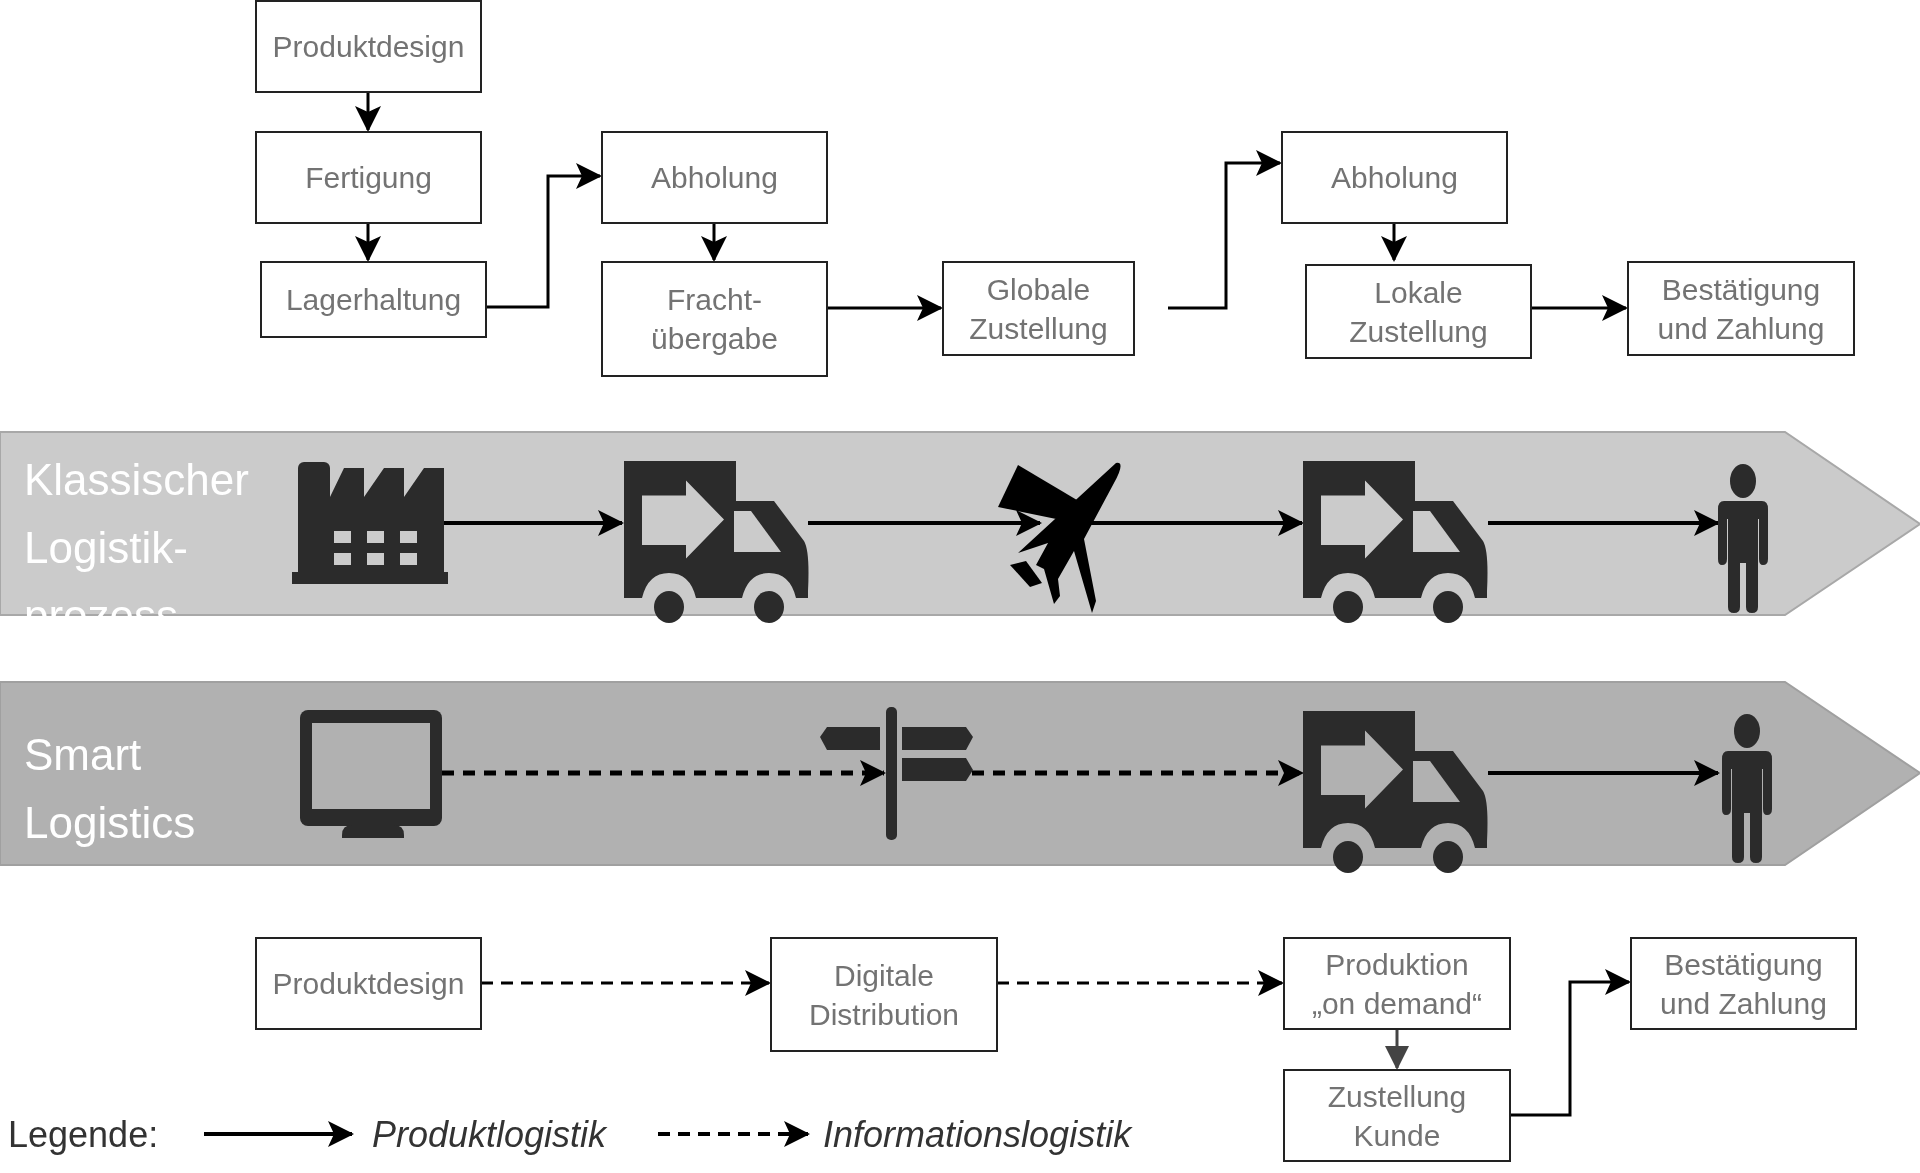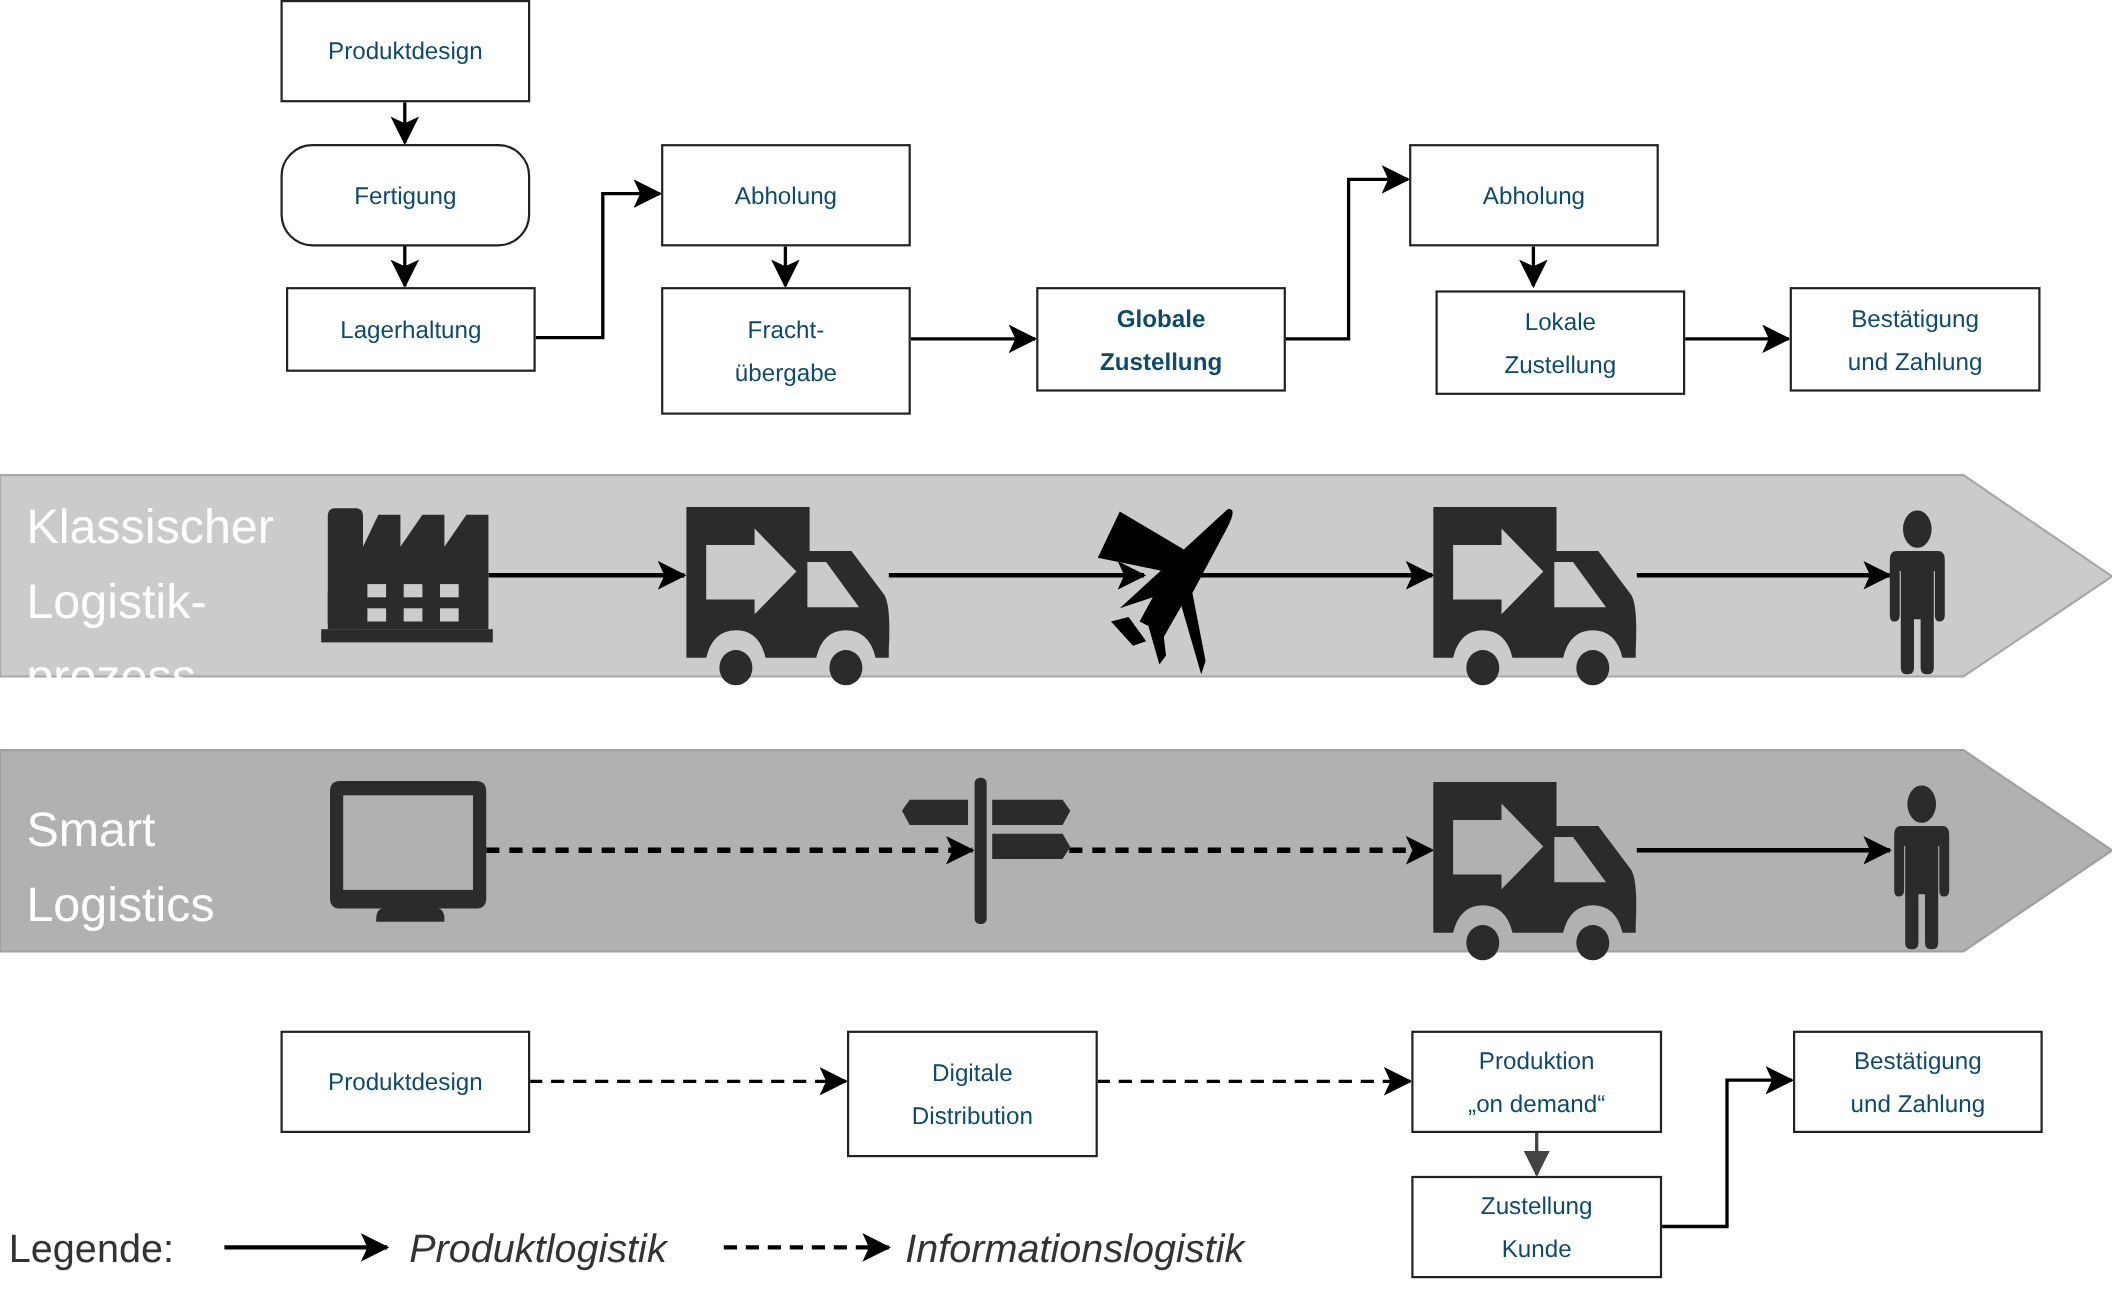--- a/index.html
+++ b/index.html
@@ -1,17 +1,17 @@
 <!DOCTYPE html>
 <html><head>
 <meta charset="utf-8">
 <style>
   html,body{margin:0;padding:0;background:#fff;}
   body{width:1920px;height:1173px;position:relative;overflow:hidden;font-family:"Liberation Sans",sans-serif;}
-  .box{position:absolute;box-sizing:border-box;border:2px solid #222;background:#fff;display:flex;align-items:center;justify-content:center;text-align:center;color:#0c4a6e;font-size:22px;line-height:39px;white-space:pre-line;}
+  .box{position:absolute;box-sizing:border-box;border:2px solid #222;background:#fff;display:flex;align-items:center;justify-content:center;text-align:center;color:#737373;font-size:30px;line-height:39px;white-space:pre-line;}
   svg.layer{position:absolute;left:0;top:0;}
   .band-label{position:absolute;color:#fff;font-size:44px;line-height:68px;white-space:pre-line;}
   .legend-text{position:absolute;font-size:36px;color:#333;}
   .legend-it{font-style:italic;}
 </style>
 </head>
 <body>
 
 <svg class="layer" width="1920" height="1173">
   <defs>
@@ -136,26 +136,26 @@
   </g>
 </svg>
 
 <div class="band-label" style="left:24px;top:446px;">Klassischer
 Logistik-
 prozess</div>
 <div class="band-label" style="left:24px;top:721px;">Smart
 Logistics</div>
 
 <div class="box" style="left:255px;top:0px;width:227px;height:93px;">Produktdesign</div>
-<div class="box" style="left:255px;top:131px;width:227px;height:93px;border-radius:29px;">Fertigung</div>
+<div class="box" style="left:255px;top:131px;width:227px;height:93px;">Fertigung</div>
 <div class="box" style="left:260px;top:261px;width:227px;height:77px;">Lagerhaltung</div>
 <div class="box" style="left:601px;top:131px;width:227px;height:93px;">Abholung</div>
 <div class="box" style="left:601px;top:261px;width:227px;height:116px;">Fracht-
 übergabe</div>
-<div class="box" style="left:942px;top:261px;width:227px;height:95px;font-weight:bold;">Globale
+<div class="box" style="left:942px;top:261px;width:193px;height:95px;">Globale
 Zustellung</div>
 <div class="box" style="left:1281px;top:131px;width:227px;height:93px;">Abholung</div>
 <div class="box" style="left:1281px;top:264px;width:227px;height:95px;margin-left:24px;">Lokale
 Zustellung</div>
 <div class="box" style="left:1627px;top:261px;width:228px;height:95px;">Bestätigung
 und Zahlung</div>
 
 <div class="box" style="left:255px;top:937px;width:227px;height:93px;">Produktdesign</div>
 <div class="box" style="left:770px;top:937px;width:228px;height:115px;">Digitale
 Distribution</div>

